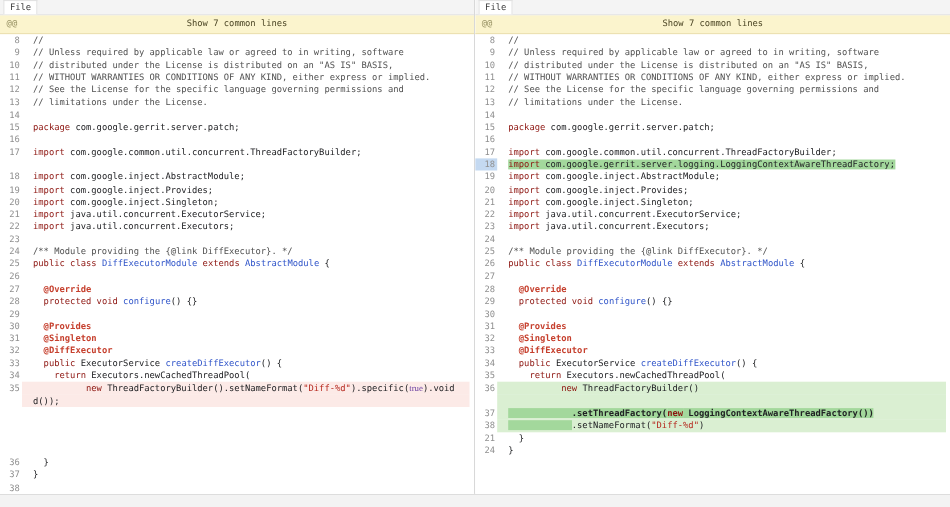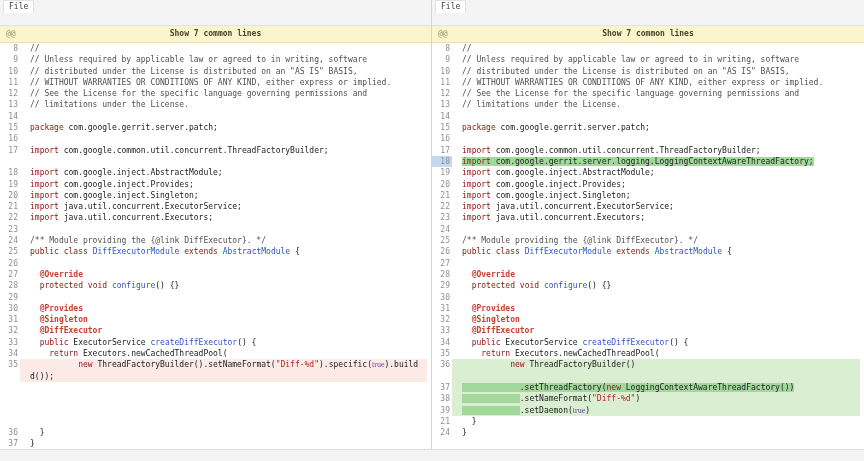--- a/index.html
+++ b/index.html
@@ -5,48 +5,48 @@
   html,body{margin:0;padding:0;background:#fff;}
   .app{
     width:864px;height:461px;overflow:hidden;background:#fff;
     font-family:"DejaVu Sans Mono","Liberation Mono",monospace;
     font-size:8px;color:var(--plain,#202124);
   }
   .panels{display:flex;height:449px;}
   .panel{width:432px;box-sizing:border-box;overflow:hidden;background:#fff;}
   .panel.left{border-right:1px solid #d4d4d4;}
   .file-header{
-    height:26px;line-height:12px;background:#f4f4f4;
+    height:14px;line-height:12px;background:#f4f4f4;
     border-bottom:1px solid #e2e2e2;box-sizing:border-box;padding-left:3px;
   }
   .file-label{
     display:inline-block;background:#fff;border:1px solid #e2e2e2;border-bottom:none;
     padding:0 5px;height:13px;box-sizing:border-box;color:#3c3c3c;cursor:pointer;
   }
   .expand-band{
     position:relative;height:17px;line-height:16px;box-sizing:border-box;
     background:var(--expand-band-bg,#fbf4cd);
     border-bottom:1px solid var(--expand-band-border,#ece1b2);
   }
   .band-gutter{position:absolute;left:6px;color:#9a9466;}
-  .band-label{display:block;text-align:center;color:#4a4423;cursor:pointer;font-weight:bold;}
+  .band-label{display:block;text-align:center;color:#4a4423;cursor:pointer;}
   .code-body{background:#fff;}
   .row{display:flex;height:11.3px;line-height:11.3px;white-space:pre;}
   .num{
     width:20px;flex:none;box-sizing:border-box;text-align:right;padding-right:2px;
     color:var(--line-number,#909090);cursor:pointer;
   }
   .num-sel{background:var(--selected-line-number-bg,#c4d9f1);}
   .code{flex:1;padding-left:10px;overflow:hidden;}
   .spacer{width:4px;flex:none;background:#fff;}
   .bg-del .code{background:var(--removed-bg,#fceae7);}
   .bg-add .code{background:var(--added-bg,#daefd2);}
   .bg-fill .code{background:#fff;}
   .textbg-dark{background:var(--added-intraline-bg,#a3d89c);}
-  .ild{background:var(--added-intraline-bg,#a3d89c);}
+  .ild{background:var(--added-intraline-bg,#a3d89c);font-weight:bold;}
   .tk-p{color:var(--plain,#202124);}
   .tk-c{color:var(--comment,#505050);}
   .tk-k{color:var(--keyword,#8c130e);}
   .tk-a{color:var(--annotation,#c6402e);font-weight:bold;}
   .tk-t{color:var(--type,#2f54c9);}
   .tk-s{color:var(--string,#b5271d);}
   .tk-l{color:var(--literal,#6b3fa0);font-family:Liberation Serif, serif;}
   .bottom-strip{height:12px;background:#f3f3f3;border-top:1px solid #dddddd;box-sizing:border-box;}
 </style>
 </head>
@@ -85,21 +85,21 @@
           <div class="row bg-ctx"><div class="num">25</div><div class="code"><span class="tk tk-k">public</span><span class="tk tk-p"> </span><span class="tk tk-k">class</span><span class="tk tk-p"> </span><span class="tk tk-t">DiffExecutorModule</span><span class="tk tk-p"> </span><span class="tk tk-k">extends</span><span class="tk tk-p"> </span><span class="tk tk-t">AbstractModule</span><span class="tk tk-p"> {</span></div><div class="spacer"></div></div>
           <div class="row bg-ctx"><div class="num">26</div><div class="code"></div><div class="spacer"></div></div>
           <div class="row bg-ctx"><div class="num">27</div><div class="code"><span class="tk tk-p">  </span><span class="tk tk-a">@Override</span></div><div class="spacer"></div></div>
           <div class="row bg-ctx"><div class="num">28</div><div class="code"><span class="tk tk-p">  </span><span class="tk tk-k">protected</span><span class="tk tk-p"> </span><span class="tk tk-k">void</span><span class="tk tk-p"> </span><span class="tk tk-t">configure</span><span class="tk tk-p">() {}</span></div><div class="spacer"></div></div>
           <div class="row bg-ctx"><div class="num">29</div><div class="code"></div><div class="spacer"></div></div>
           <div class="row bg-ctx"><div class="num">30</div><div class="code"><span class="tk tk-p">  </span><span class="tk tk-a">@Provides</span></div><div class="spacer"></div></div>
           <div class="row bg-ctx"><div class="num">31</div><div class="code"><span class="tk tk-p">  </span><span class="tk tk-a">@Singleton</span></div><div class="spacer"></div></div>
           <div class="row bg-ctx"><div class="num">32</div><div class="code"><span class="tk tk-p">  </span><span class="tk tk-a">@DiffExecutor</span></div><div class="spacer"></div></div>
           <div class="row bg-ctx"><div class="num">33</div><div class="code"><span class="tk tk-p">  </span><span class="tk tk-k">public</span><span class="tk tk-p"> ExecutorService </span><span class="tk tk-t">createDiffExecutor</span><span class="tk tk-p">() {</span></div><div class="spacer"></div></div>
           <div class="row bg-ctx"><div class="num">34</div><div class="code"><span class="tk tk-p">    </span><span class="tk tk-k">return</span><span class="tk tk-p"> Executors.newCachedThreadPool(</span></div><div class="spacer"></div></div>
-          <div class="row bg-del"><div class="num">35</div><div class="code"><span class="tk tk-p">          </span><span class="tk tk-k">new</span><span class="tk tk-p"> ThreadFactoryBuilder().setNameFormat(</span><span class="tk tk-s">"Diff-%d"</span><span class="tk tk-p">).specific(</span><span class="tk tk-l">true</span><span class="tk tk-p">).build</span></div><div class="spacer"></div></div>
+          <div class="row bg-del"><div class="num">35</div><div class="code"><span class="tk tk-p">          </span><span class="tk tk-k">new</span><span class="tk tk-p"> ThreadFactoryBuilder().setNameFormat(</span><span class="tk tk-s">"Diff-%d"</span><span class="tk tk-p">).specific(</span><span class="tk tk-l">true</span><span class="tk tk-p">).void</span></div><div class="spacer"></div></div>
           <div class="row bg-del"><div class="num"></div><div class="code"><span class="tk tk-p">d());</span></div><div class="spacer"></div></div>
           <div class="row bg-fill"><div class="num"></div><div class="code"></div><div class="spacer"></div></div>
           <div class="row bg-fill"><div class="num"></div><div class="code"></div><div class="spacer"></div></div>
           <div class="row bg-fill"><div class="num"></div><div class="code"></div><div class="spacer"></div></div>
           <div class="row bg-fill"><div class="num"></div><div class="code"></div><div class="spacer"></div></div>
           <div class="row bg-ctx"><div class="num">36</div><div class="code"><span class="tk tk-p">  }</span></div><div class="spacer"></div></div>
           <div class="row bg-ctx"><div class="num">37</div><div class="code"><span class="tk tk-p">}</span></div><div class="spacer"></div></div>
           <div class="row bg-ctx"><div class="num">38</div><div class="code"></div><div class="spacer"></div></div>
         </div>
     </section>
@@ -138,21 +138,20 @@
           <div class="row bg-ctx"><div class="num">30</div><div class="code"></div><div class="spacer"></div></div>
           <div class="row bg-ctx"><div class="num">31</div><div class="code"><span class="tk tk-p">  </span><span class="tk tk-a">@Provides</span></div><div class="spacer"></div></div>
           <div class="row bg-ctx"><div class="num">32</div><div class="code"><span class="tk tk-p">  </span><span class="tk tk-a">@Singleton</span></div><div class="spacer"></div></div>
           <div class="row bg-ctx"><div class="num">33</div><div class="code"><span class="tk tk-p">  </span><span class="tk tk-a">@DiffExecutor</span></div><div class="spacer"></div></div>
           <div class="row bg-ctx"><div class="num">34</div><div class="code"><span class="tk tk-p">  </span><span class="tk tk-k">public</span><span class="tk tk-p"> ExecutorService </span><span class="tk tk-t">createDiffExecutor</span><span class="tk tk-p">() {</span></div><div class="spacer"></div></div>
           <div class="row bg-ctx"><div class="num">35</div><div class="code"><span class="tk tk-p">    </span><span class="tk tk-k">return</span><span class="tk tk-p"> Executors.newCachedThreadPool(</span></div><div class="spacer"></div></div>
           <div class="row bg-add"><div class="num">36</div><div class="code"><span class="tk tk-p">          </span><span class="tk tk-k">new</span><span class="tk tk-p"> ThreadFactoryBuilder()</span></div><div class="spacer"></div></div>
           <div class="row bg-add"><div class="num"></div><div class="code"></div><div class="spacer"></div></div>
           <div class="row bg-add"><div class="num">37</div><div class="code"><span class="tk tk-p ild">            </span><span class="tk tk-p ild">.setThreadFactory(</span><span class="tk tk-k ild">new</span><span class="tk tk-p ild"> LoggingContextAwareThreadFactory())</span></div><div class="spacer"></div></div>
           <div class="row bg-add"><div class="num">38</div><div class="code"><span class="tk tk-p ild">            </span><span class="tk tk-p">.setNameFormat(</span><span class="tk tk-s">"Diff-%d"</span><span class="tk tk-p">)</span></div><div class="spacer"></div></div>
-          <div class="row bg-add"><div class="num">39</div><div class="code"><span class="tk tk-p ild">            </span><span class="tk tk-p">.setDaemon(</span><span class="tk tk-l">true</span><span class="tk tk-p">)</span></div><div class="spacer"></div></div>
           <div class="row bg-ctx"><div class="num">21</div><div class="code"><span class="tk tk-p">  }</span></div><div class="spacer"></div></div>
           <div class="row bg-ctx"><div class="num">24</div><div class="code"><span class="tk tk-p">}</span></div><div class="spacer"></div></div>
         </div>
     </section>
 
   </div>
   <div class="bottom-strip"></div>
 </div>
 
 </body></html>

